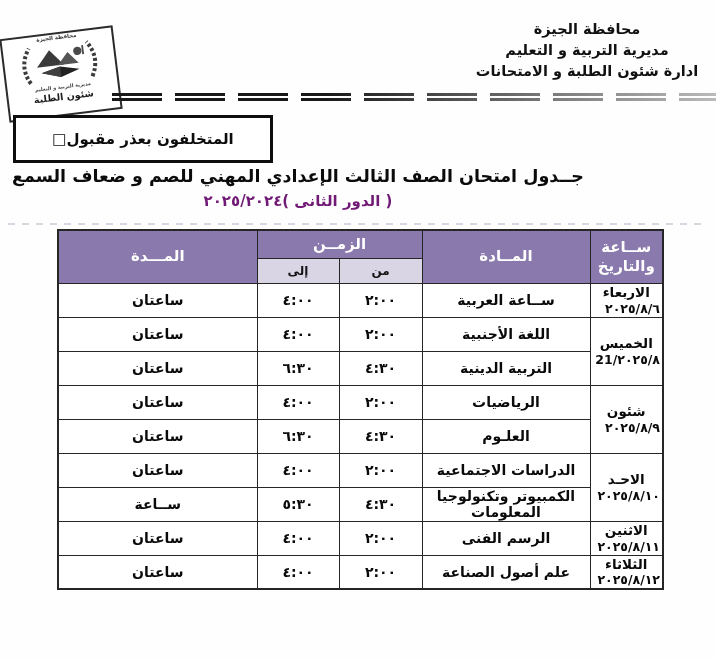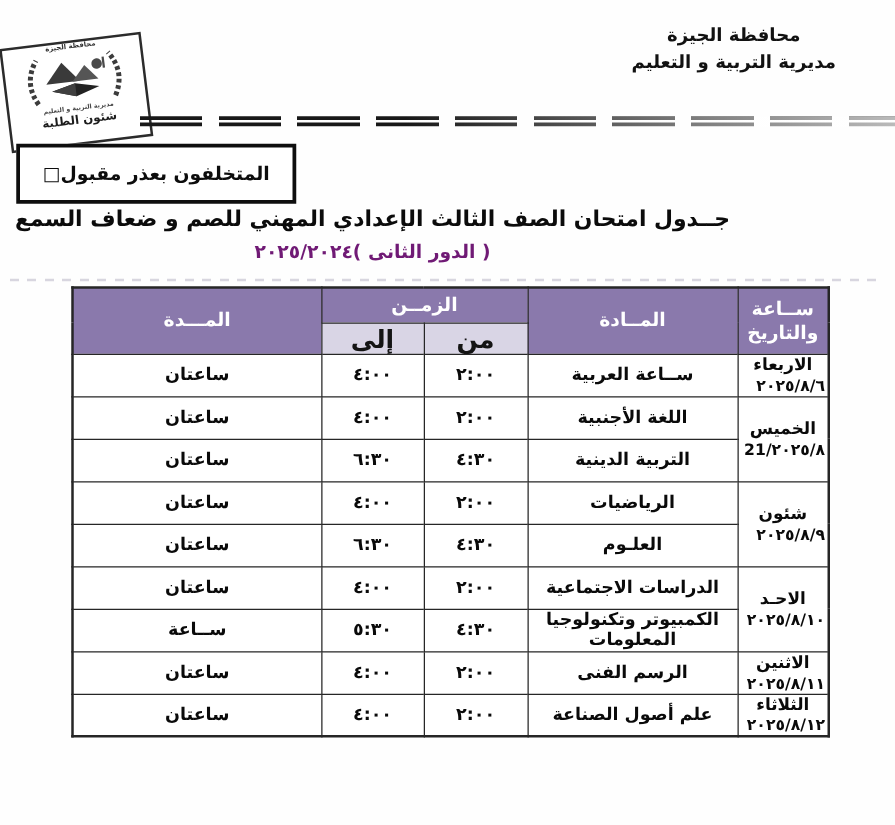--- a/index.html
+++ b/index.html
@@ -49,21 +49,21 @@
     background:repeating-linear-gradient(90deg,#181818 0 50px,transparent 50px 63px);
   }
   .sep-line .bar + .bar { margin-top:2px; }
   .sep-line::after {
     content:""; position:absolute; inset:0;
     background:linear-gradient(to right, rgba(255,255,255,0) 35%, rgba(255,255,255,0.45) 75%, rgba(255,255,255,0.7) 100%);
   }
 
   
   .excuse-box {
-    position:absolute; left:13px; top:115px; width:224px; height:48px;
+    position:absolute; left:13px; top:115px; width:260px; height:48px;
     border:3.5px solid #0e0e0e; background:#fff;
     display:flex; align-items:center; justify-content:center;
     direction:rtl;
   }
   .excuse-box span { font-size:15px; font-weight:bold; color:#0c0c0c; }
 
   
   .title-wrap { position:absolute; top:166px; left:0; width:596px; text-align:center; direction:rtl; }
   .title-main { font-size:17.5px; font-weight:bold; color:#0b0b0b; letter-spacing:0.2px; }
   .title-sub  { font-size:15px; font-weight:bold; color:#701a75; margin-top:6px; }
@@ -85,38 +85,39 @@
   table.exam th, table.exam td {
     border:1.6px solid var(--border,#262626);
     text-align:center; vertical-align:middle;
     font-weight:bold; padding:0 2px;
   }
   th.hdr {
     background:var(--header-bg,#8a79ac); color:var(--header-text,#fff);
     font-size:15px; line-height:1.25;
   }
   th.subhdr {
-    background:var(--subheader-bg,#d9d5e5); color:#141414; font-size:20px;
+    background:var(--subheader-bg,#d9d5e5); color:#141414; font-size:12px;
   }
   tr.hrow1 { height:28px; }
   tr.hrow2 { height:25px; }
   tr.data-row { height:34px; }
   td.day-cell   { font-size:13.5px; line-height:1.2; }
   td.day-cell .day-name { font-size:13.5px; }
   td.day-cell .day-date { font-size:12.5px;text-align:right; }
   td.subject-cell { font-size:14px; }
   td.time-cell    { font-size:14px; }
   td.duration-cell{ font-size:14px; }
 </style>
 </head>
 <body>
 
 <div class="letterhead">
   <div>محافظة الجيزة</div>
   <div>مديرية التربية و التعليم</div>
+  <div>ادارة شئون الطلبة و الامتحانات</div>
 </div>
 
 <div class="stamp">
   <div class="tiny">محافظة الجيزة</div>
   <svg class="seal" viewBox="0 0 86 44">
     <path d="M12,40 Q2,22 14,5" fill="none" stroke="#3c3c3c" stroke-width="4" stroke-dasharray="3,2.2"></path>
     <path d="M74,40 Q84,22 72,5" fill="none" stroke="#3c3c3c" stroke-width="4" stroke-dasharray="3,2.2"></path>
     <polygon points="20,25 34,9 47,25" fill="#3a3a3a"></polygon>
     <polygon points="41,25 52,13 62,25" fill="#555"></polygon>
     <circle cx="62" cy="13" r="4.2" fill="#4a4a4a"></circle>

